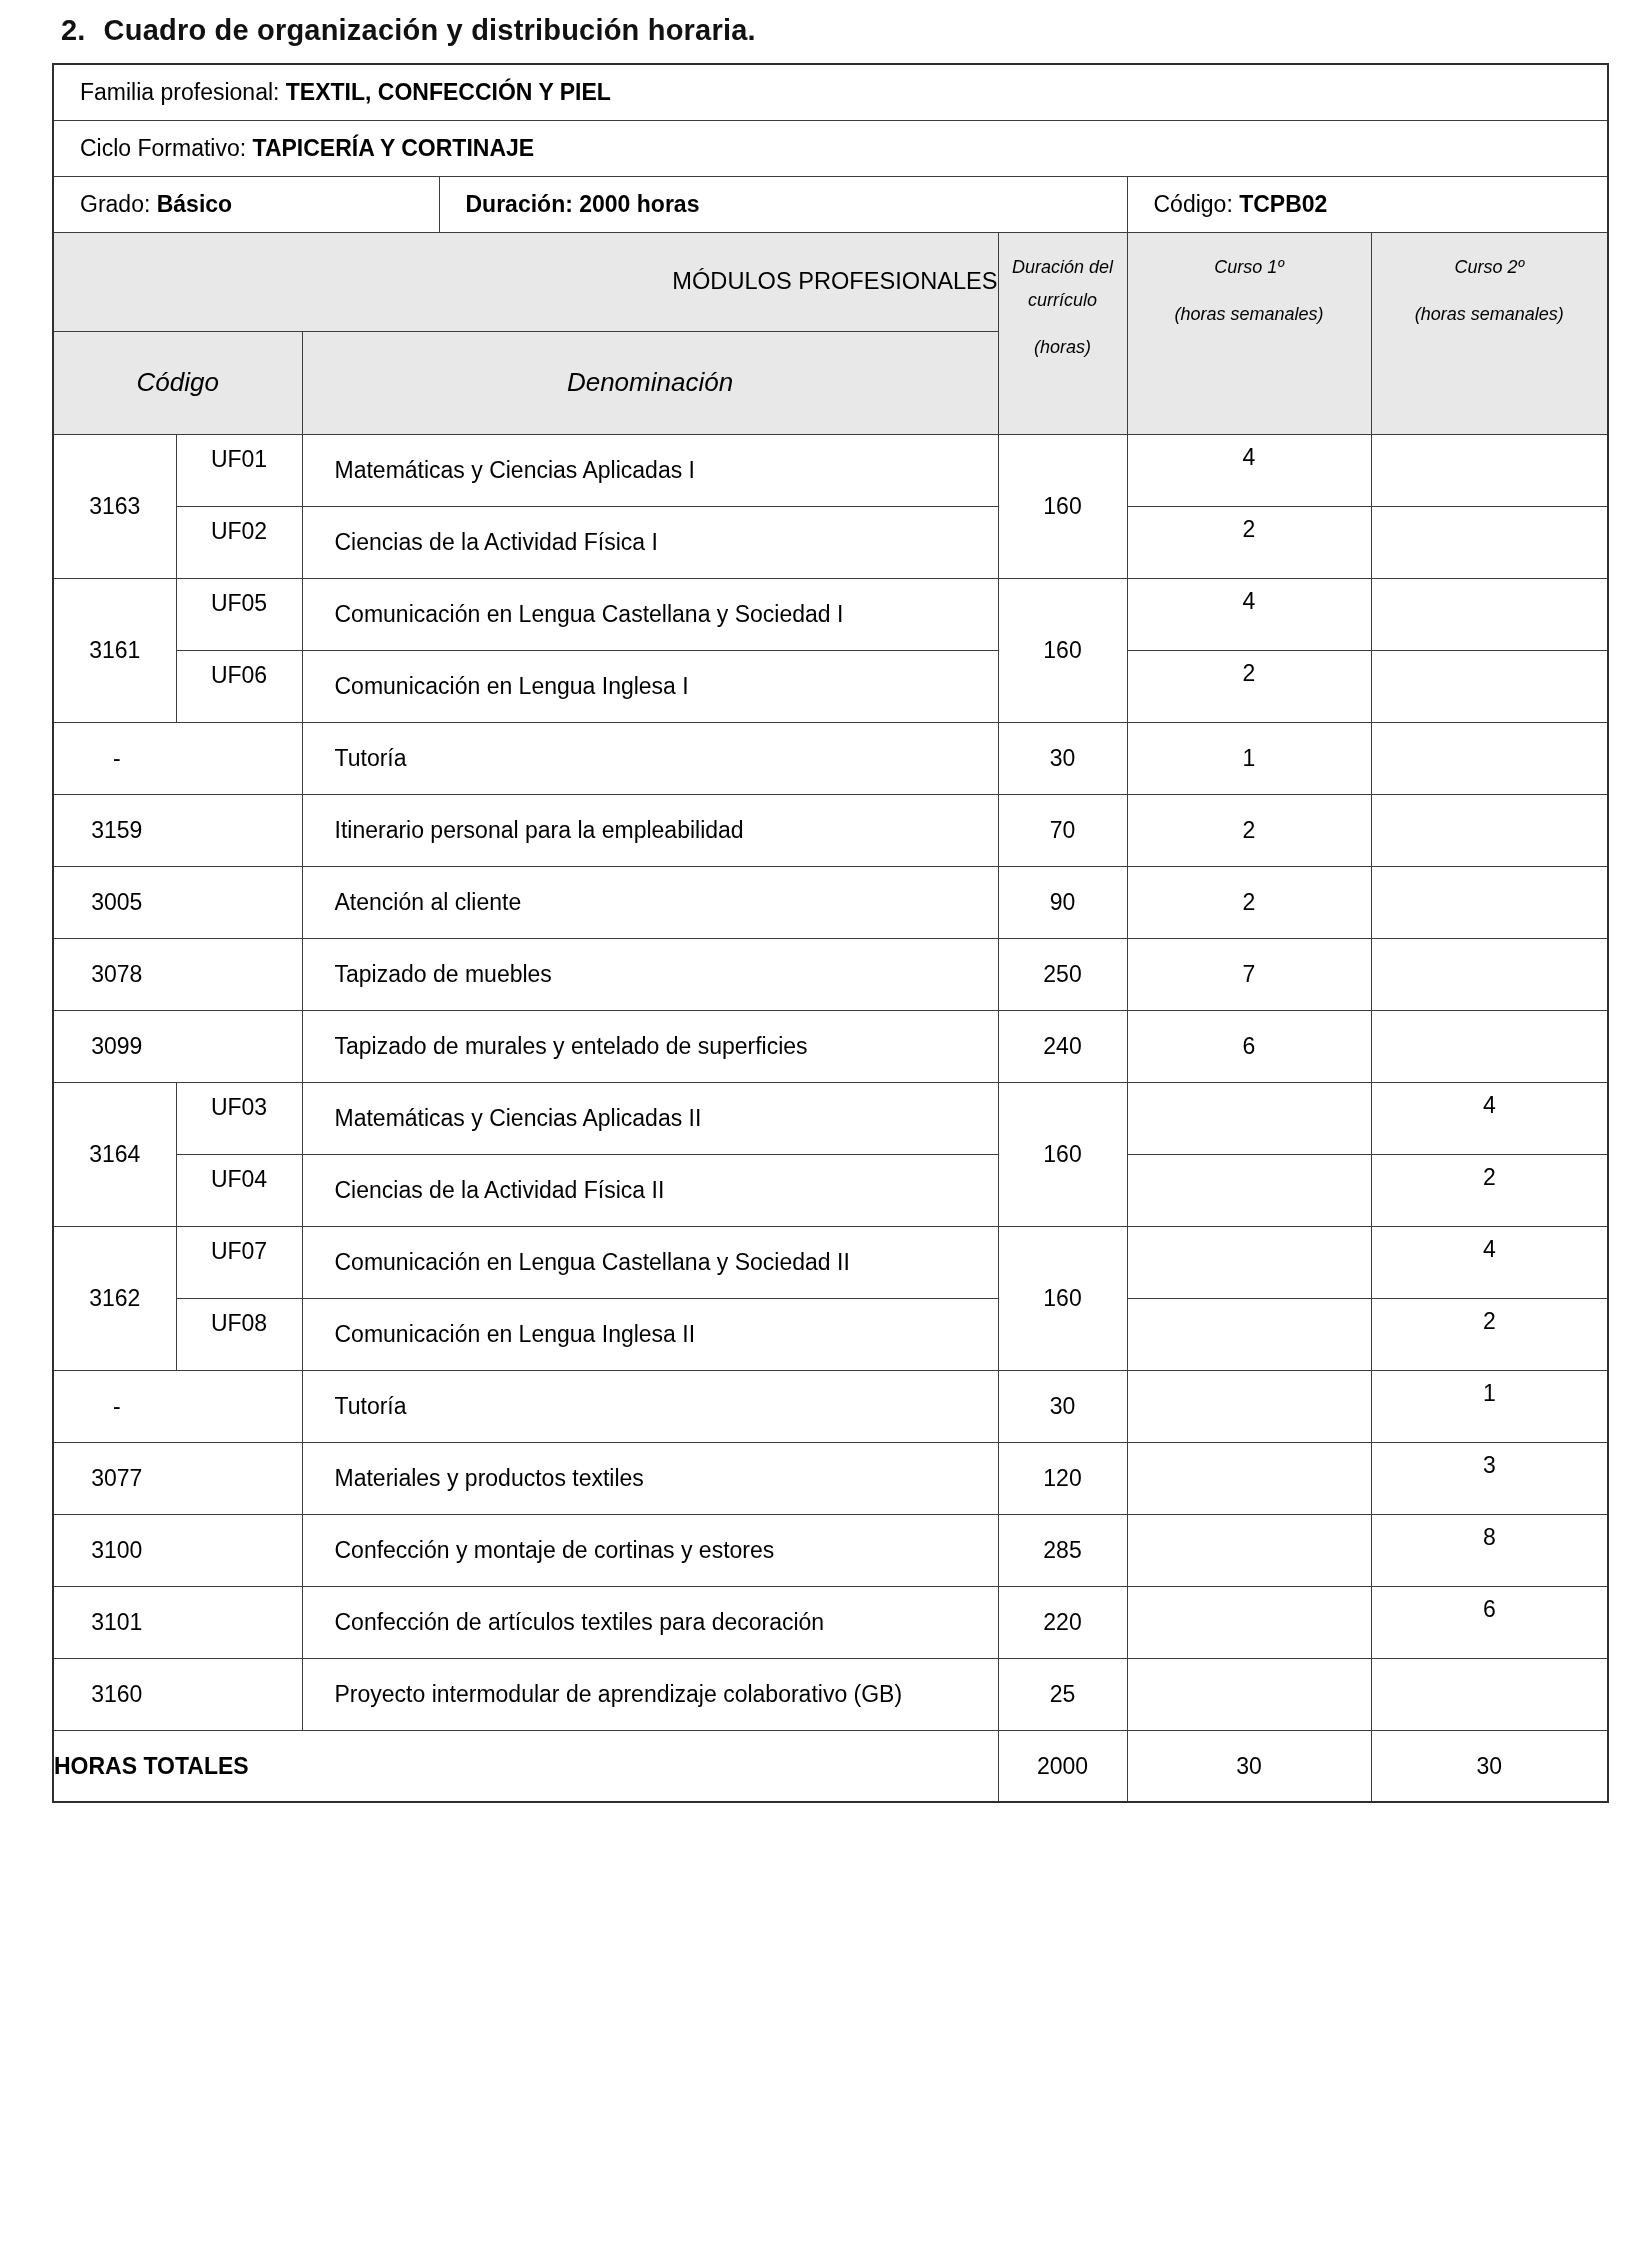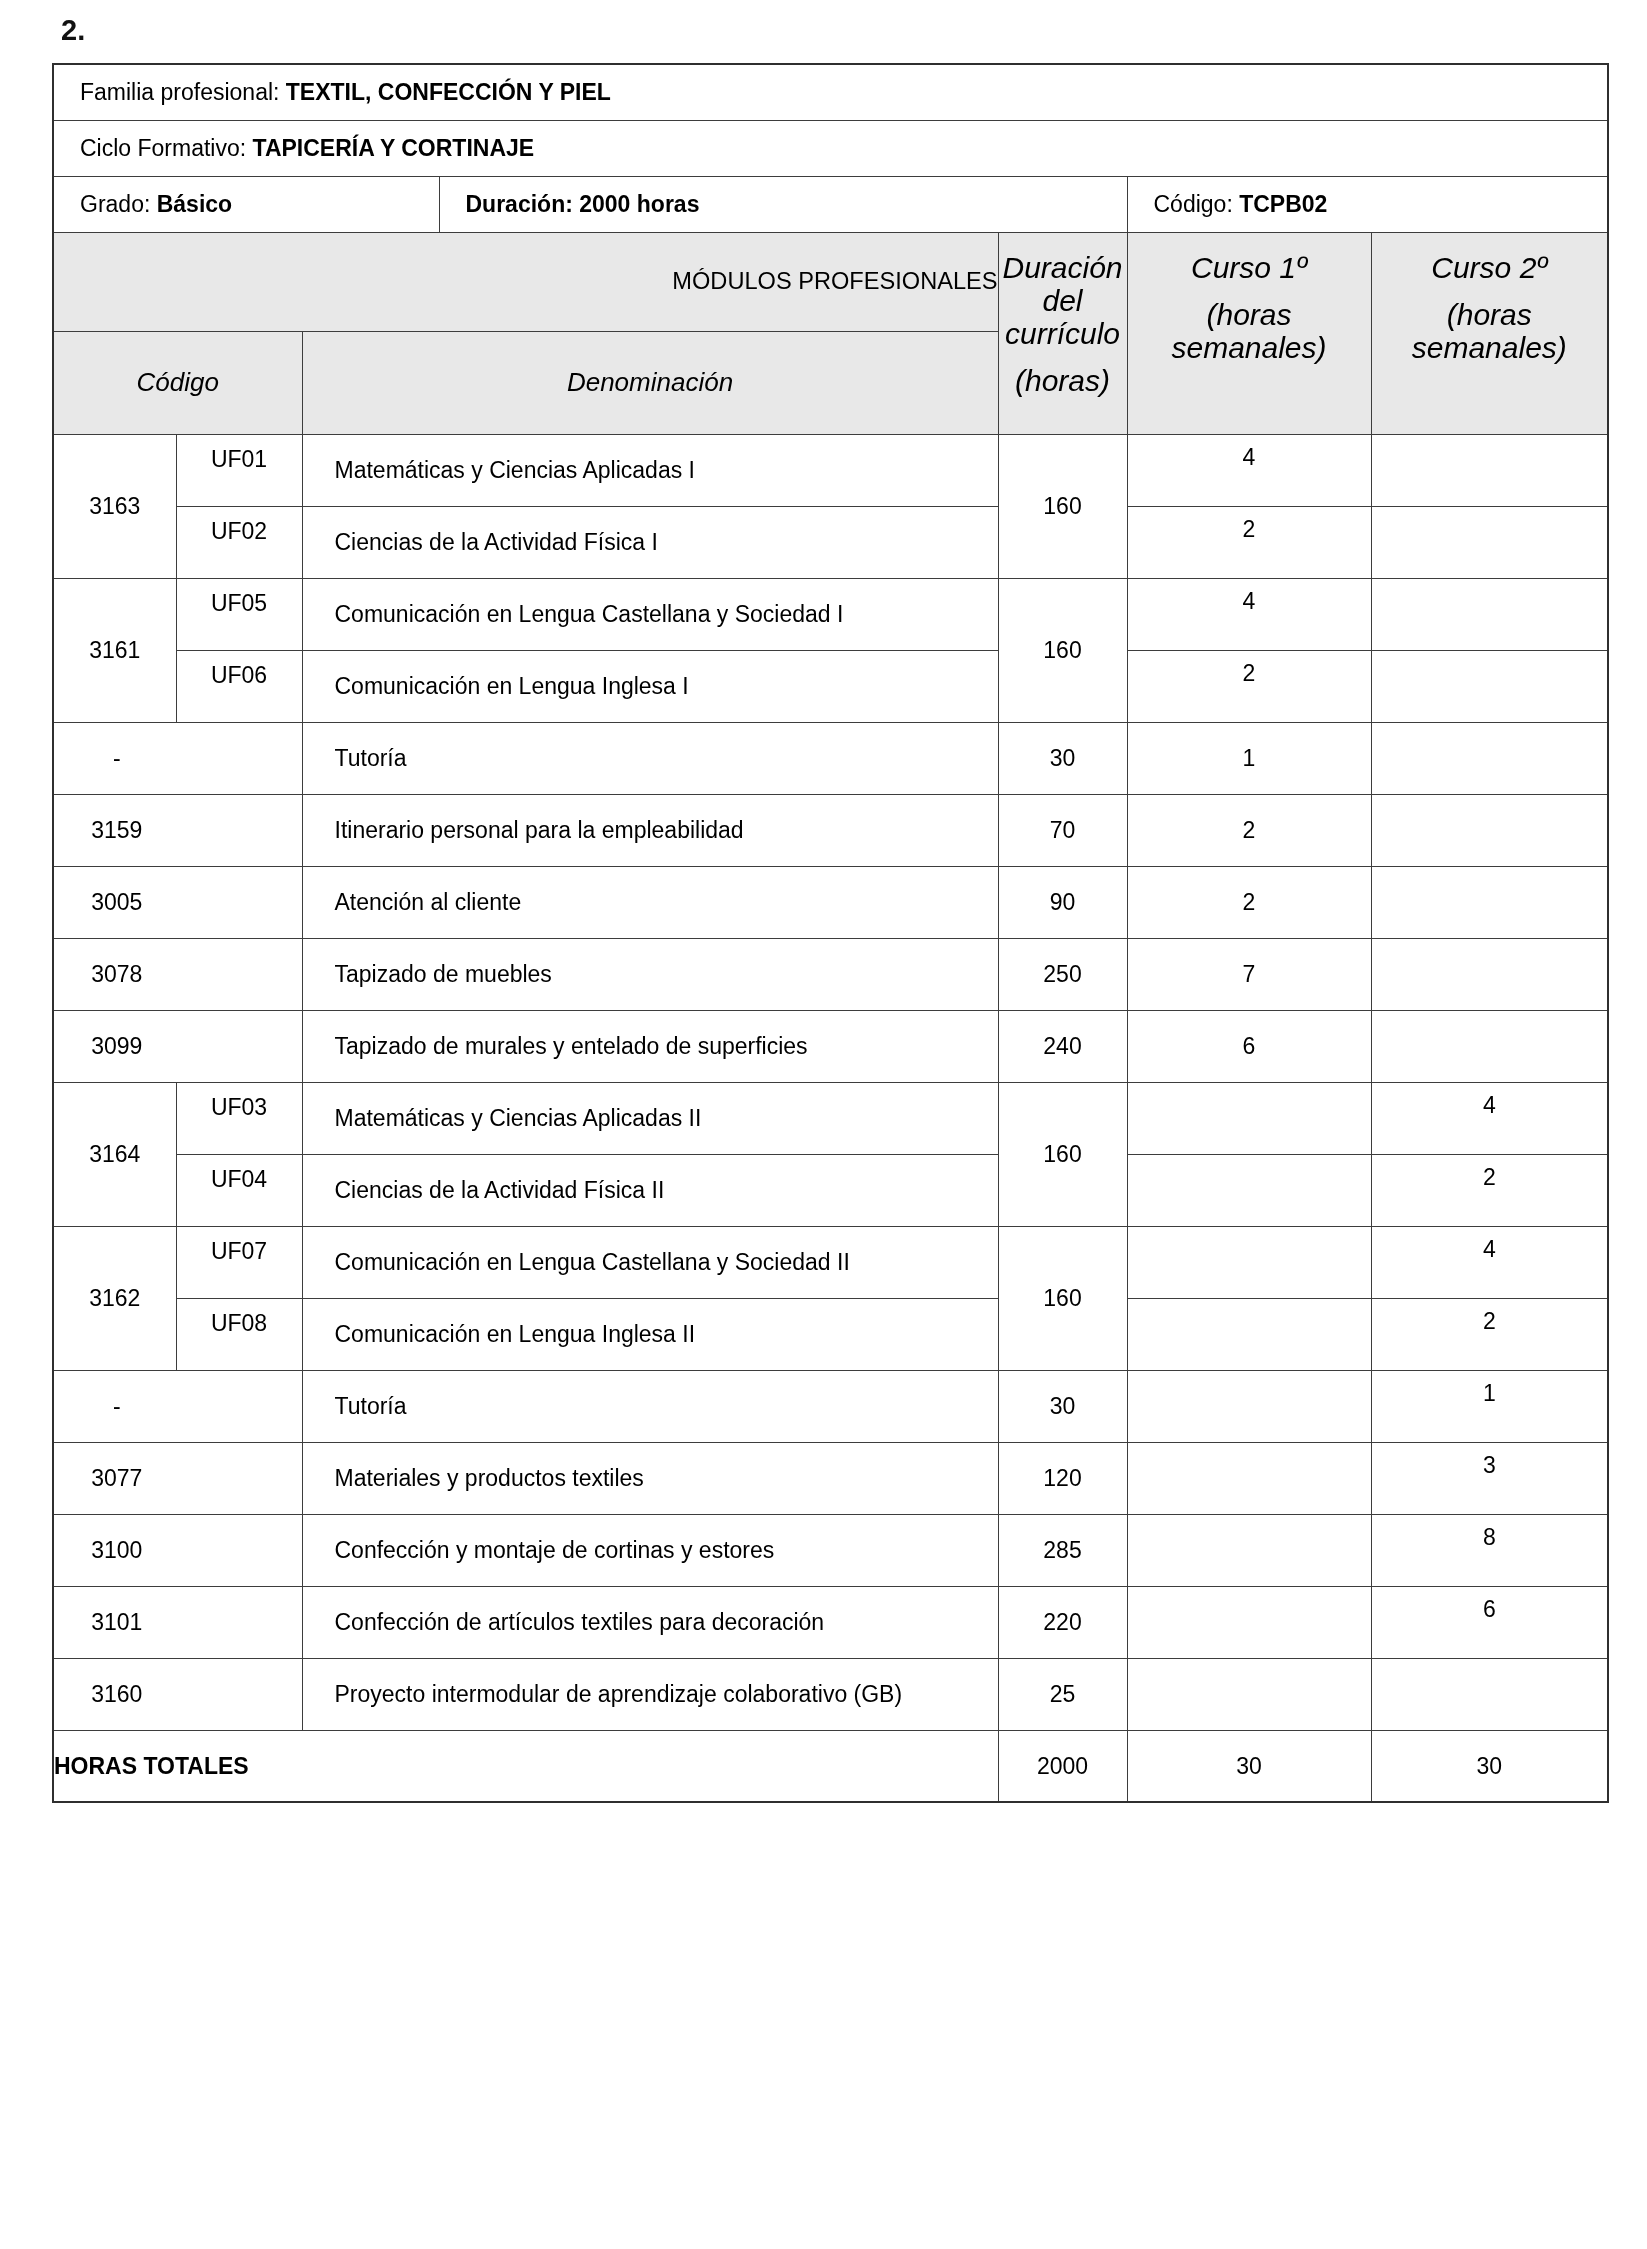--- a/index.html
+++ b/index.html
@@ -60,21 +60,21 @@
   .hdr-sub {
     height: 103px;
     text-align: center;
     font-style: italic;
     font-size: 26px;
     margin-left: 8px;
   }
   .hdr-col {
     text-align: center;
     font-style: italic;
-    font-size: 30px;
+    font-size: 18px;
     vertical-align: top;
     padding-top: 18px;
     line-height: 33px;
   }
   .hdr-col .l2 { margin-top: 13.7px; text-align: center; }
   tr.dr td { height: 72px; }
   .cell-codigo { text-align: center; }
   .codigo-single { text-align: center; padding-right: 122px; }
   .cell-uf { text-align: center; vertical-align: top; padding-top: 10.7px; }
   .cell-denom { text-align: left; padding-left: 32px; }
@@ -83,20 +83,21 @@
   .vtop { vertical-align: top; padding-top: 9px; }
   .cell-totales { font-weight: bold; }
 </style>
 </head>
 <body>
 
 <div class="page">
 
   <div class="doc-title">
     <span>2.</span>
+    <span>Cuadro de organización y distribución horaria.</span>
   </div>
 
   <table class="main">
     <colgroup>
       <col style="width:123px">
         <col style="width:126px">
         <col style="width:137px">
       <col style="width:559px">
         <col style="width:129px">
         <col style="width:244px">

